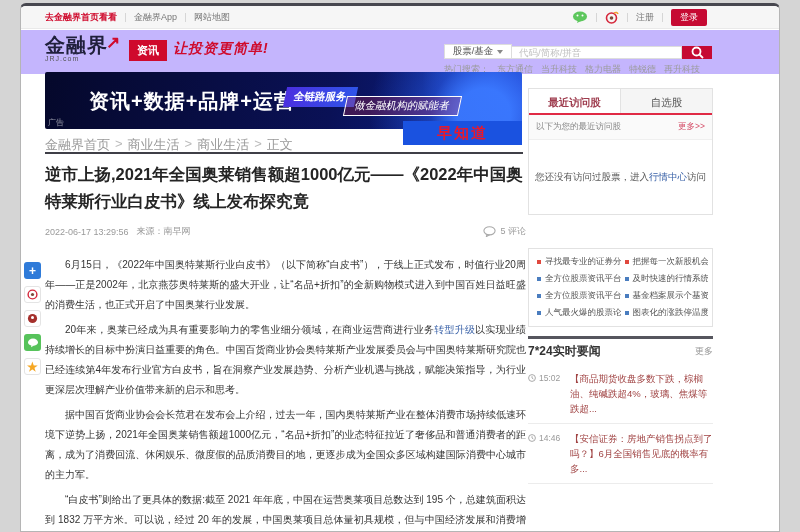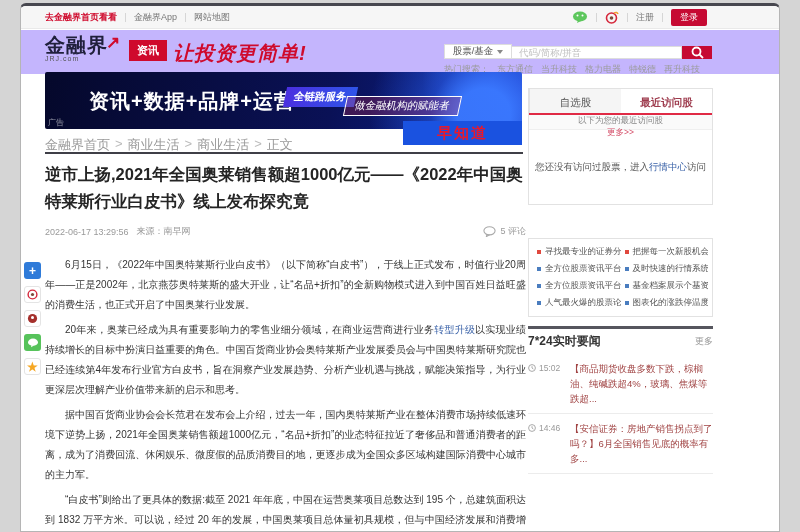--- a/index.html
+++ b/index.html
@@ -28,21 +28,21 @@
   .login-btn { background:#c60a33; color:#fff; padding:2px 9px; border-radius:2px; cursor:pointer; }
   .top-ico { display:inline-flex; cursor:pointer; }
   
   .header { position:absolute; top:24px; left:0; right:0; height:44px; background:#c4b5fd; }
   .logo { position:absolute; left:24px; top:5px; display:flex; align-items:flex-start; cursor:pointer; }
   .logo-text { font-size:20px; font-weight:bold; color:#20203c; letter-spacing:1px; line-height:20px; }
   .logo-domain { font-size:7px; color:#555; letter-spacing:1px; }
   .logo-arrow { color:#cf0a2c; font-size:17px; font-weight:bold; line-height:16px; margin-left:-2px; }
   .channel-badge { position:absolute; left:108px; top:10px; background:#cf0a2c; color:#fff;
     font-size:11px; font-weight:bold; padding:3px 8px; cursor:pointer; }
-  .slogan { position:absolute; left:152px; top:10px; color:#cf0a2c; font-size:20px;
+  .slogan { position:absolute; left:152px; top:10px; color:#cf0a2c; font-size:14px;
     font-weight:bold; font-style:italic; letter-spacing:1px; }
   .searchbar { position:absolute; left:423px; top:27px; display:flex; align-items:flex-end; height:26px; }
   .search-cat { width:68px; border:1px solid #ddd; font-size:9.5px; color:#555;
     display:flex; align-items:center; justify-content:center; gap:4px; background:#fff; cursor:pointer; }
   .caret { width:0; height:0; border-left:3px solid transparent; border-right:3px solid transparent; border-top:4px solid #888; }
   .search-input { width:170px; border:1px solid #ddd; border-left:none; font-size:9.5px;
     padding:0 7px; color:#444; outline:none; font-family:"Liberation Sans",sans-serif; }
   .search-input::placeholder { color:#c2c2c2; }
   .search-btn { width:30px; background:#c60a33; border:none; display:flex; align-items:center;
     justify-content:center; cursor:pointer; }
@@ -89,22 +89,22 @@
   .si-qq { background:#fff; border:1px solid #e4e4e4; }
   .si-wechat { background:#57c35b; }
   .si-star { background:#fff; border:1px solid #e4e4e4; color:#f6a723; font-size:12px; }
   
   .sidebar { position:absolute; left:507px; top:82px; width:185px; }
   .box1 { border:1px solid #e2e2e2; background:#fff; }
   .tabs { display:flex; height:26px; border-bottom:2px solid #e02a45; }
   .tab { flex:1; text-align:center; line-height:26px; font-size:10.5px; cursor:pointer; }
   .tab-recent { background:#fff; color:#9d3a4c; font-weight:bold; }
   .tab-watch { background:#f5f5f5; color:#555; border-left:1px solid #e2e2e2; }
-  .sub-row { height:15px; background:#fafafa; border-bottom:1px solid #efefef; font-size:8.5px;
-    color:#888; display:flex; justify-content:space-between; align-items:center; padding:0 7px;flex-direction:column; }
+  .sub-row { height:25px; background:#fafafa; border-bottom:1px solid #efefef; font-size:8.5px;
+    color:#888; display:flex; justify-content:space-between; align-items:center; padding:0 7px; }
   .more-link { color:#d5506a; cursor:pointer; }
   .empty-area { height:74px; display:flex; align-items:center; justify-content:center;
     font-size:9.5px; color:#555; }
   .empty-area .mkt-link { color:#3a62a8; cursor:pointer; }
   .box2 { margin-top:33px; border:1px solid #e2e2e2; padding:7px 4px; display:grid;
     grid-template-columns:1fr 1fr; row-gap:5px; }
   .feat { font-size:8.5px; color:#555; display:flex; align-items:center; gap:4px;
     padding-left:4px; cursor:pointer; white-space:nowrap; overflow:hidden; }
   .bullet { width:4px; height:4px; flex:none; }
   .box3 { margin-top:9px; border-top:3px solid #56565e; }
@@ -248,22 +248,22 @@
           <path d="M4.5 7 L4 9.2 L7 7.6 Z" fill="#fff"></path>
         </svg>
     </div>
     <div class="share-ico si-star">★</div>
   </div>
 
   <div class="sidebar">
 
     <div class="box1">
       <div class="tabs">
+        <div class="tab tab-recent">最近访问股</div>
         <div class="tab tab-watch">自选股</div>
-        <div class="tab tab-recent">最近访问股</div>
       </div>
       <div class="sub-row">
         <span>以下为您的最近访问股</span>
         <span class="more-link">更多&gt;&gt;</span>
       </div>
       <div class="empty-area">
         <span>您还没有访问过股票，进入</span>
           <a class="mkt-link">行情中心</a>
           <span>访问</span>
       </div>

